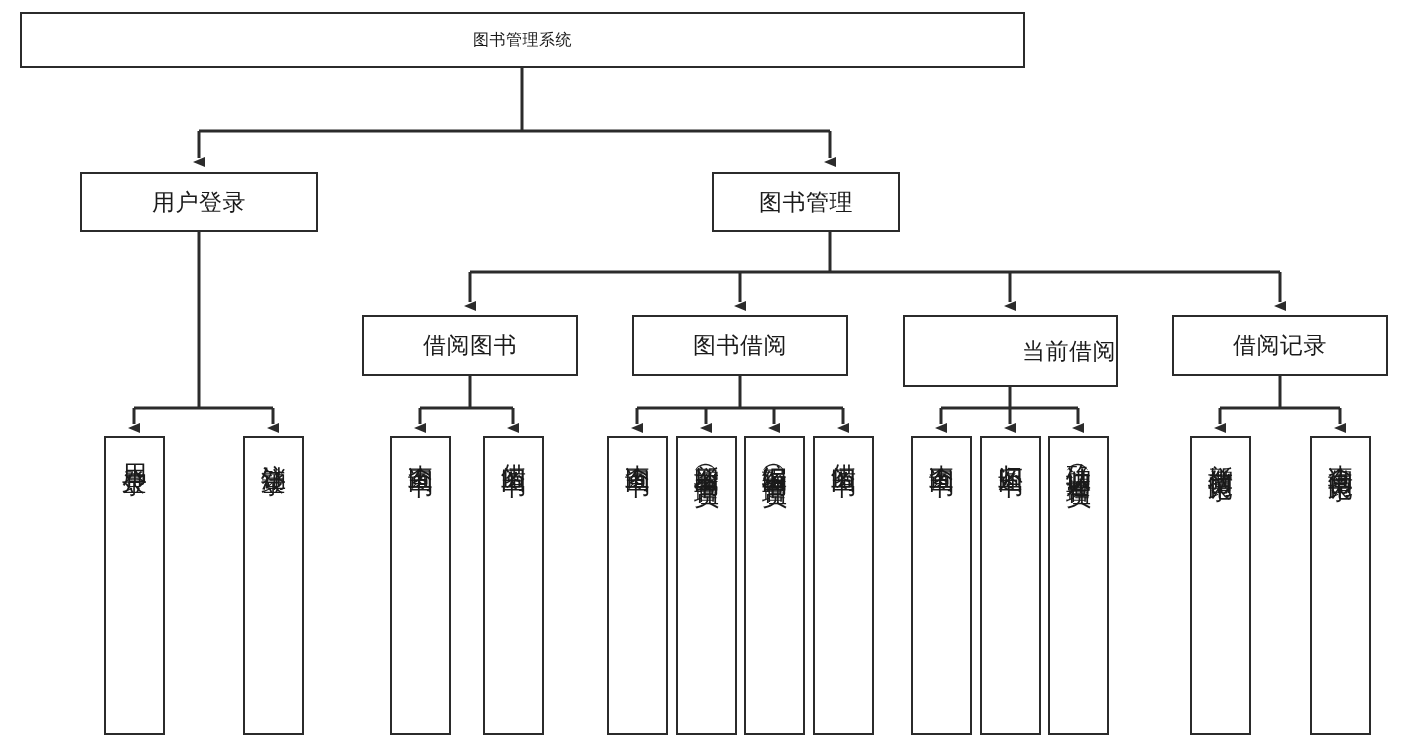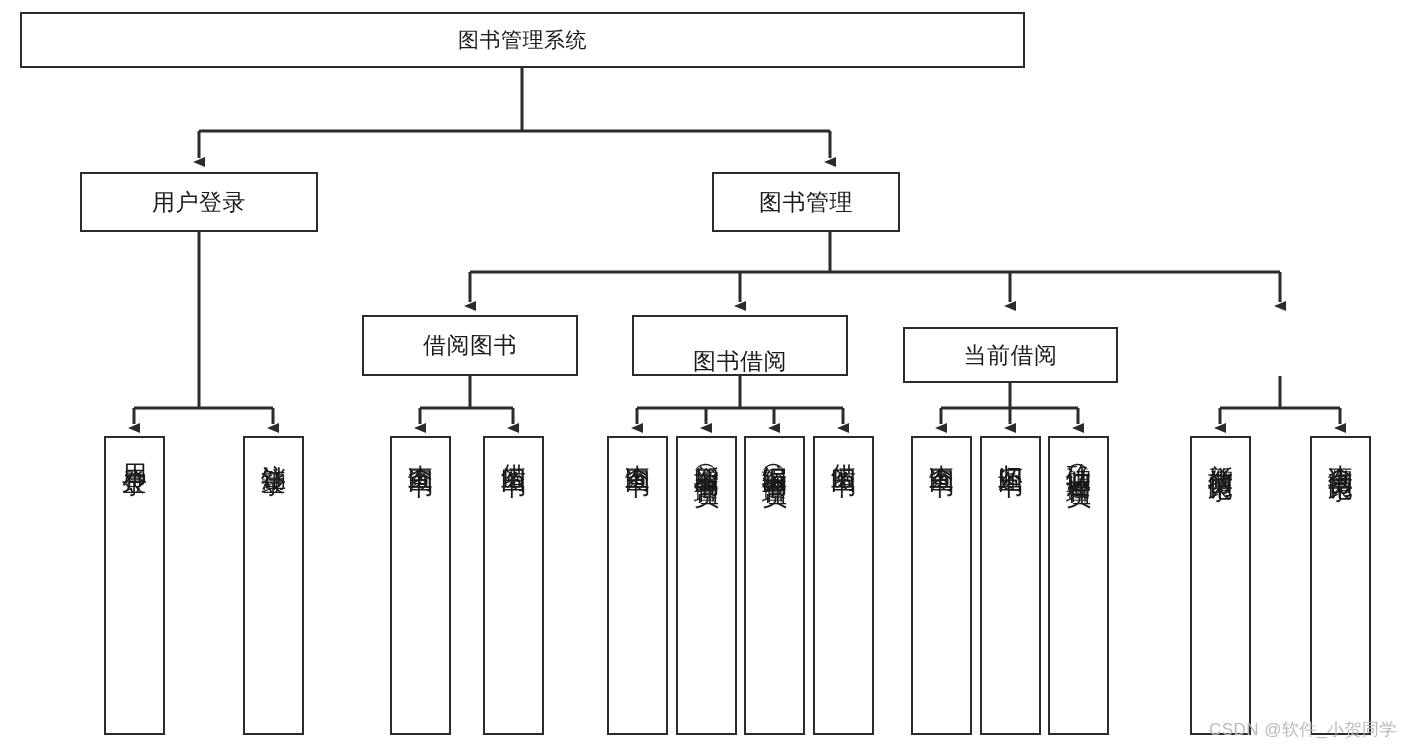--- a/index.html
+++ b/index.html
@@ -42,21 +42,21 @@
     text-align: center;
     line-height: 1.14;
     letter-spacing: 0.5px;
   }
   
   .node.h .node-label {
     font-size: 23px;
     white-space: nowrap;
   }
   .node.root .node-label {
-    font-size: 21px;
+    font-size: 16px;
   }
   
   .node.v {
     align-items: flex-start;
     justify-content: center;
     padding-top: 6px;
   }
   .node.v .node-label {
     writing-mode: vertical-rl;
     text-orientation: upright;
@@ -141,25 +141,28 @@
   <div class="node h" style="left: 80px; top: 172px; width: 238px; height: 60px;">
     <span class="node-label">用户登录</span>
   </div>
   <div class="node h" style="left: 712px; top: 172px; width: 188px; height: 60px;">
     <span class="node-label">图书管理</span>
   </div>
 
   <div class="node h" style="left: 362px; top: 315px; width: 216px; height: 61px;">
     <span class="node-label">借阅图书</span>
   </div>
-  <div class="node h" style="left: 632px; top: 315px; width: 216px; height: 61px; align-items: flex-end;">
+  <div class="node h" style="left: 632px; top: 315px; width: 216px; height: 61px;">
     <span class="node-label">图书借阅</span>
   </div>
-  <div class="node h" style="left: 903px; top: 327px; width: 215px; height: 56px;">
+  <div class="node h" style="left: 903px; top: 315px; width: 215px; height: 72px; justify-content: flex-end;">
     <span class="node-label">当前借阅</span>
+  </div>
+  <div class="node h" style="left: 1172px; top: 315px; width: 216px; height: 61px;">
+    <span class="node-label">借阅记录</span>
   </div>
 
   <div class="node v" style="left: 104px; top: 436px; width: 61px; height: 299px;">
     <span class="node-label">用户登录</span>
   </div>
   <div class="node v" style="left: 243px; top: 436px; width: 61px; height: 299px;">
     <span class="node-label">注销登录</span>
   </div>
   <div class="node v" style="left: 390px; top: 436px; width: 61px; height: 299px;">
     <span class="node-label">查询图书</span>
@@ -188,15 +191,14 @@
   <div class="node v" style="left: 1048px; top: 436px; width: 61px; height: 299px;">
     <span class="node-label">确认归还（管理员）</span>
   </div>
   <div class="node v" style="left: 1190px; top: 436px; width: 61px; height: 299px;">
     <span class="node-label">新增借阅记录</span>
   </div>
   <div class="node v" style="left: 1310px; top: 436px; width: 61px; height: 299px;">
     <span class="node-label">查询借阅记录</span>
   </div>
 
-  <div class="watermark">CSDN @软件_小贺同学</div>
 
 </div>
 
 </body></html>

